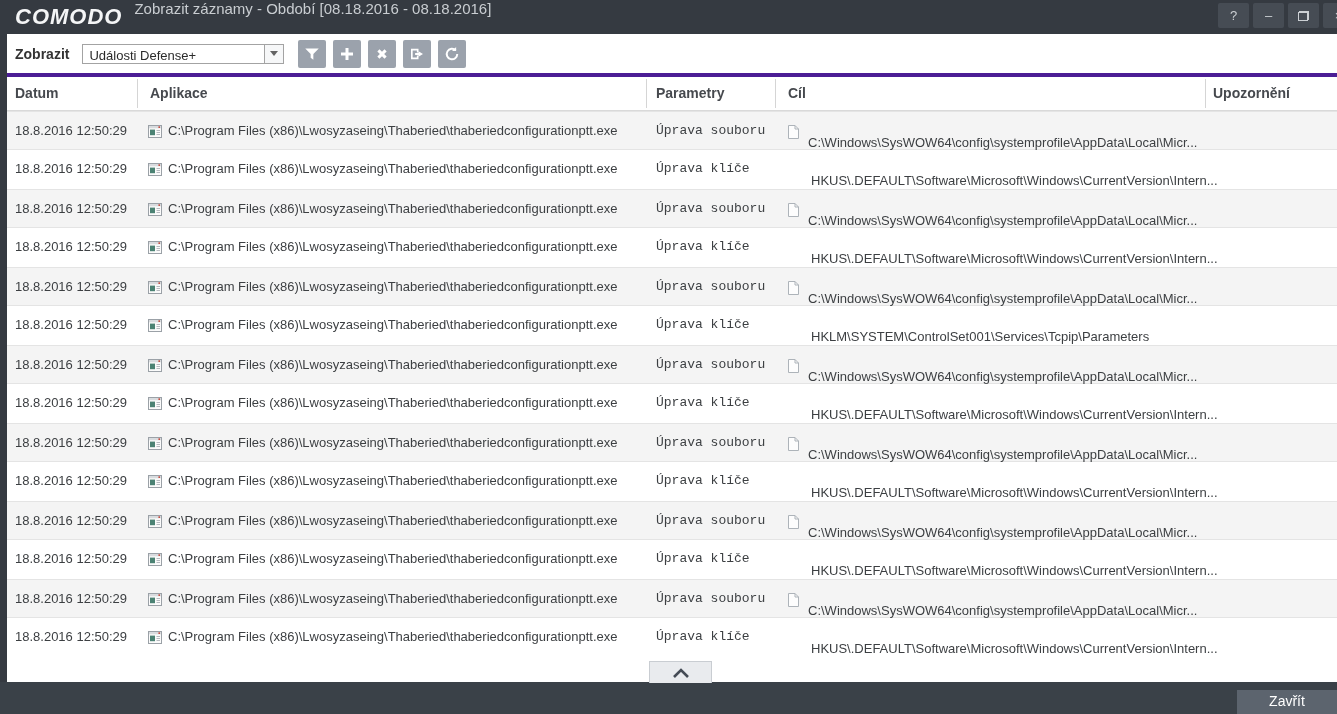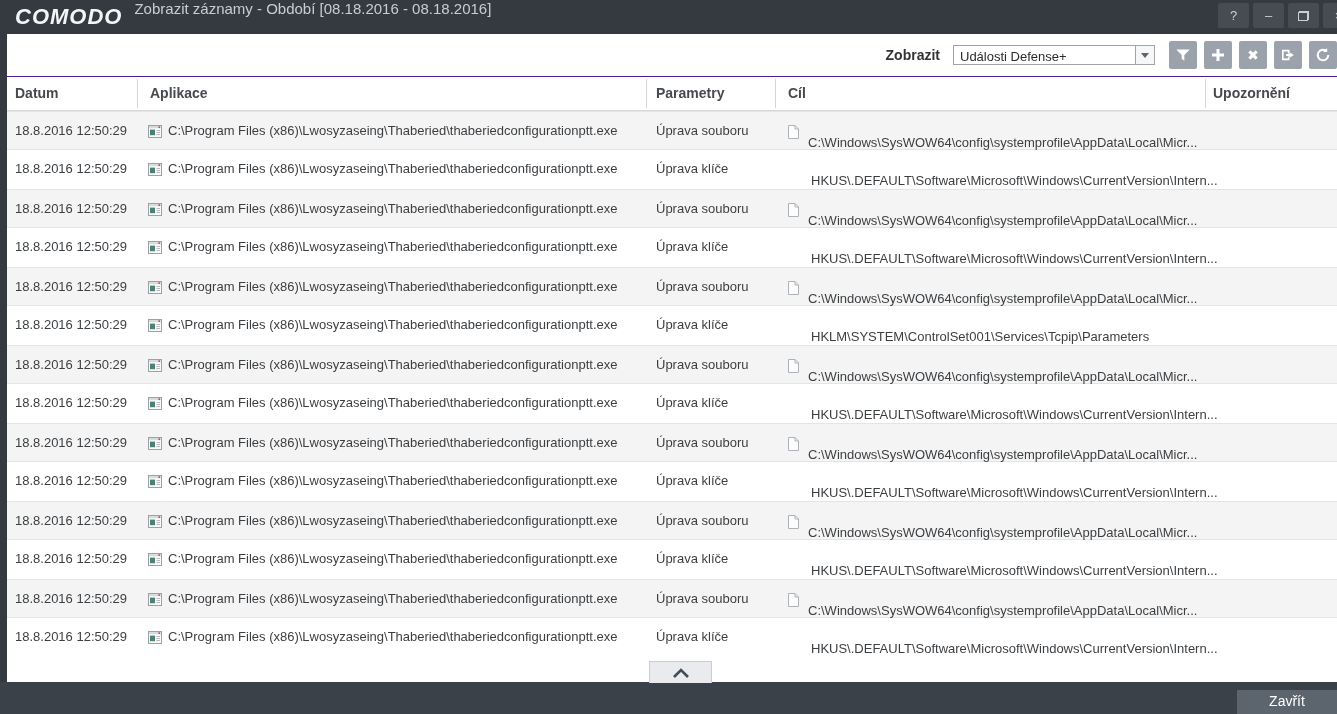--- a/index.html
+++ b/index.html
@@ -31,21 +31,21 @@
   }
   .restore-glyph::after {
     content:""; position:absolute; left:0; bottom:0; width:8px; height:7px;
     border:1px solid #ccd0d4; background:#464c54;
   }
   
   .left-edge { position:absolute; left:0; top:34px; width:7px; bottom:0; background:#353a41; }
   
   .toolbar {
     position:absolute; left:7px; top:34px; right:0; height:43px; background:#ffffff;
-    border-bottom:1px solid #4c1d95; display:flex; align-items:center;justify-content:flex-end;
+    border-bottom:4px solid #4c1d95; display:flex; align-items:center;
   }
   .tb-label { margin-left:8px; font-size:14px; font-weight:bold; color:#333; }
   .combo {
     margin-left:13px; width:202px; height:20px; border:1px solid #a3a3a3;
     background:#fff; display:flex; align-items:stretch; cursor:pointer;
   }
   .combo-value {
     flex:1; font-size:13px; color:#2b2b2b; padding:3px 6px 0 6px;
     white-space:nowrap; overflow:hidden;
   }
@@ -81,21 +81,21 @@
   .row.alt {
     background:#f4f4f4; border-top:1px solid #e4e4e4; border-bottom:1px solid #e4e4e4;
   }
   .cell {
     position:absolute; top:0; height:100%; line-height:38px; font-size:13px;
     color:#3c3f42; white-space:nowrap; overflow:hidden;
   }
   .c-datum { left:8px; width:120px; }
   .c-appicon { position:absolute; left:141px; top:13px; width:14px; height:13px; }
   .c-app { left:161px; width:478px; }
-  .c-param { left:649px; width:118px; }
+  .c-param { left:649px; width:118px;font-family:Liberation Mono, monospace; }
   .c-cilicon { position:absolute; left:780px; top:12px; width:13px; height:16px; }
   .c-cil { left:801px; width:398px;margin-top:12px; }
   .c-cil.noicon { left:804px; width:419px; }
   .c-upo { left:1206px; width:125px; }
   
   .collapse {
     position:absolute; left:649px; top:661px; width:63px; height:22px;
     background:#e9ebee; border:1px solid #c9cdd2; border-bottom:none;
     display:flex; align-items:center; justify-content:center; cursor:pointer; z-index:3;
   }

